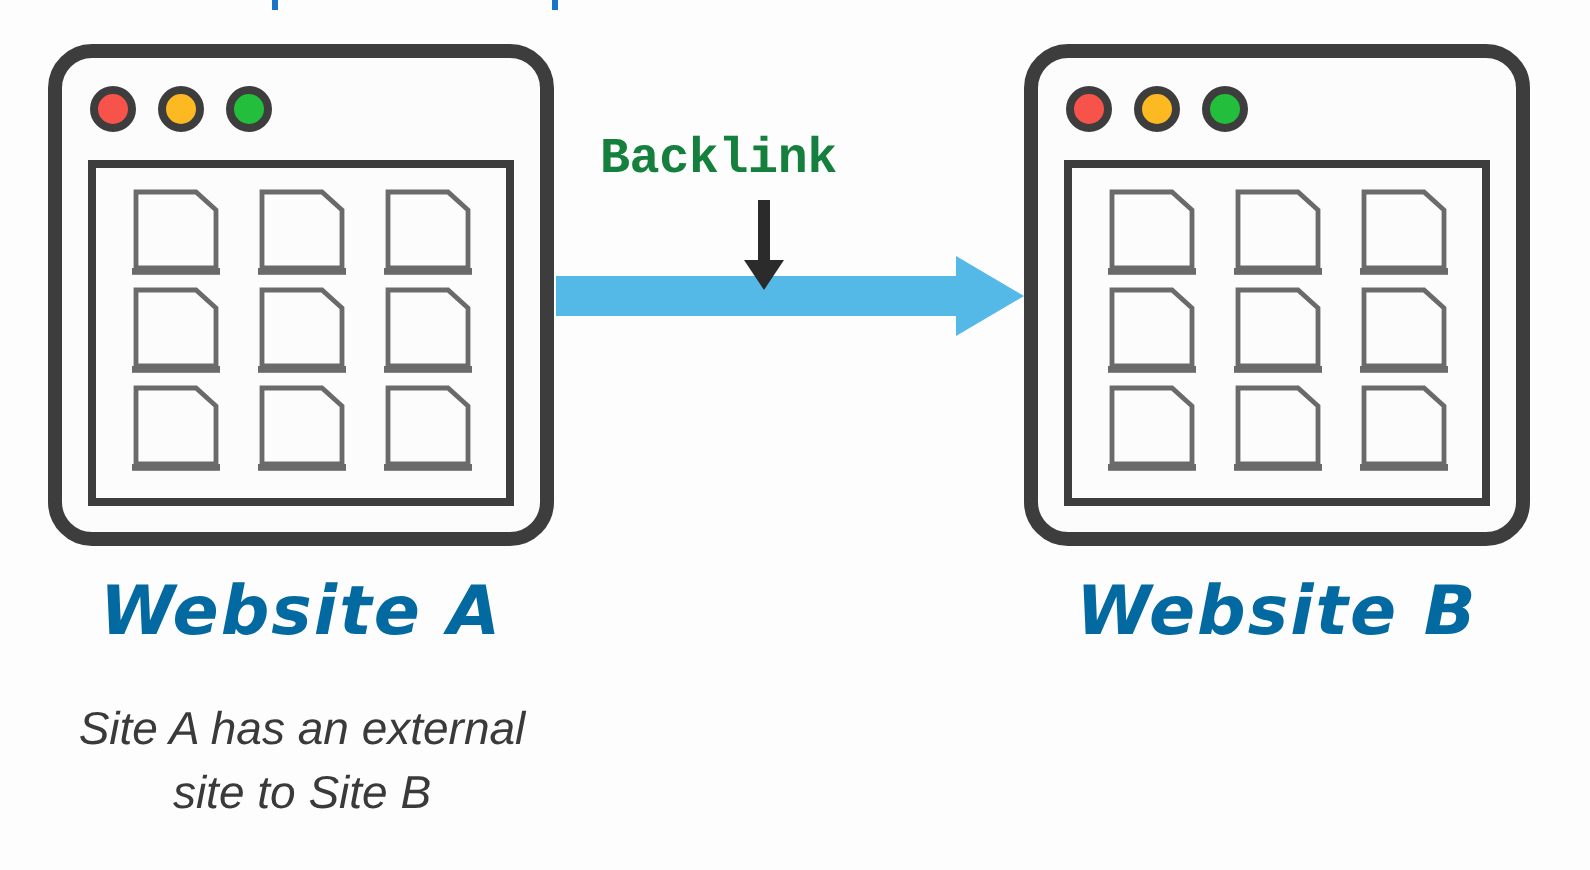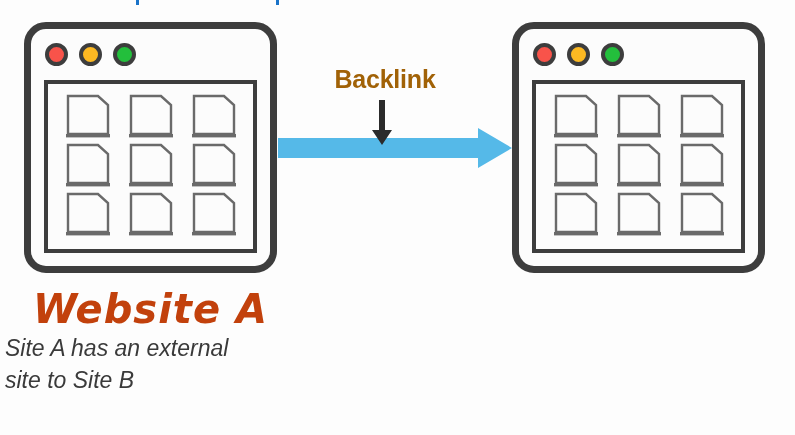--- a/index.html
+++ b/index.html
@@ -89,58 +89,57 @@
     width: 234px;
     height: 44px;
   }
 
   
   .backlink-label {
     position: absolute;
     left: 300px;
     top: 65px;
     width: 170px;
-    text-align: center;
-    font-family: Liberation Sans, sans-serif;
+    font-family: Liberation Mono, monospace;
     font-size: 25px;
     font-weight: bold;
-    color: #a16207;
+    color: #15803d;
     letter-spacing: -0.2px;
     white-space: nowrap;
   }
   .down-arrow {
     position: absolute;
     left: 368px;
     top: 100px;
     width: 28px;
     height: 46px;
   }
 
   
   .site-title {
     position: absolute;
     top: 286px;
     width: 253px;
     text-align: center;
     font-family: "DejaVu Sans", sans-serif;
-    font-size: 40px;
+    font-size: 34px;
     font-weight: bold;
     font-style: italic;
-    color: #c2410c;
+    color: #0369a1;
     letter-spacing: 1px;
     white-space: nowrap;
   }
   .site-title.left  { left: 24px; }
   .site-title.right { left: 512px; }
 
   .site-sub {
     position: absolute;
-    top: 332px;
+    top: 348px;
     width: 292px;
-    text-align: left;
+    text-align: center;
     font-family: "Liberation Sans", sans-serif;
     font-size: 23px;
     font-style: italic;
     color: #3a3a3a;
     line-height: 32px;
   }
   .site-sub.left  { left: 5px; }
   .site-sub.right { left: 493px; }
   .site-sub span { display: block; }
 
@@ -262,20 +261,21 @@
   </svg>
 
   <div class="backlink-label">Backlink</div>
 
   <svg class="down-arrow" viewBox="0 0 28 46">
     <path d="M11 0 H17 V30 H24 L14 45 L4 30 H11 Z" fill="#2b2b2b"></path>
   </svg>
 
   <div class="site-title left">Website A</div>
 
+  <div class="site-title right">Website B</div>
 
   <div class="site-sub left">
     <span>Site A has an external</span>
     <span>site to Site B</span>
   </div>
 
 
 </div>
 
 </body></html>

